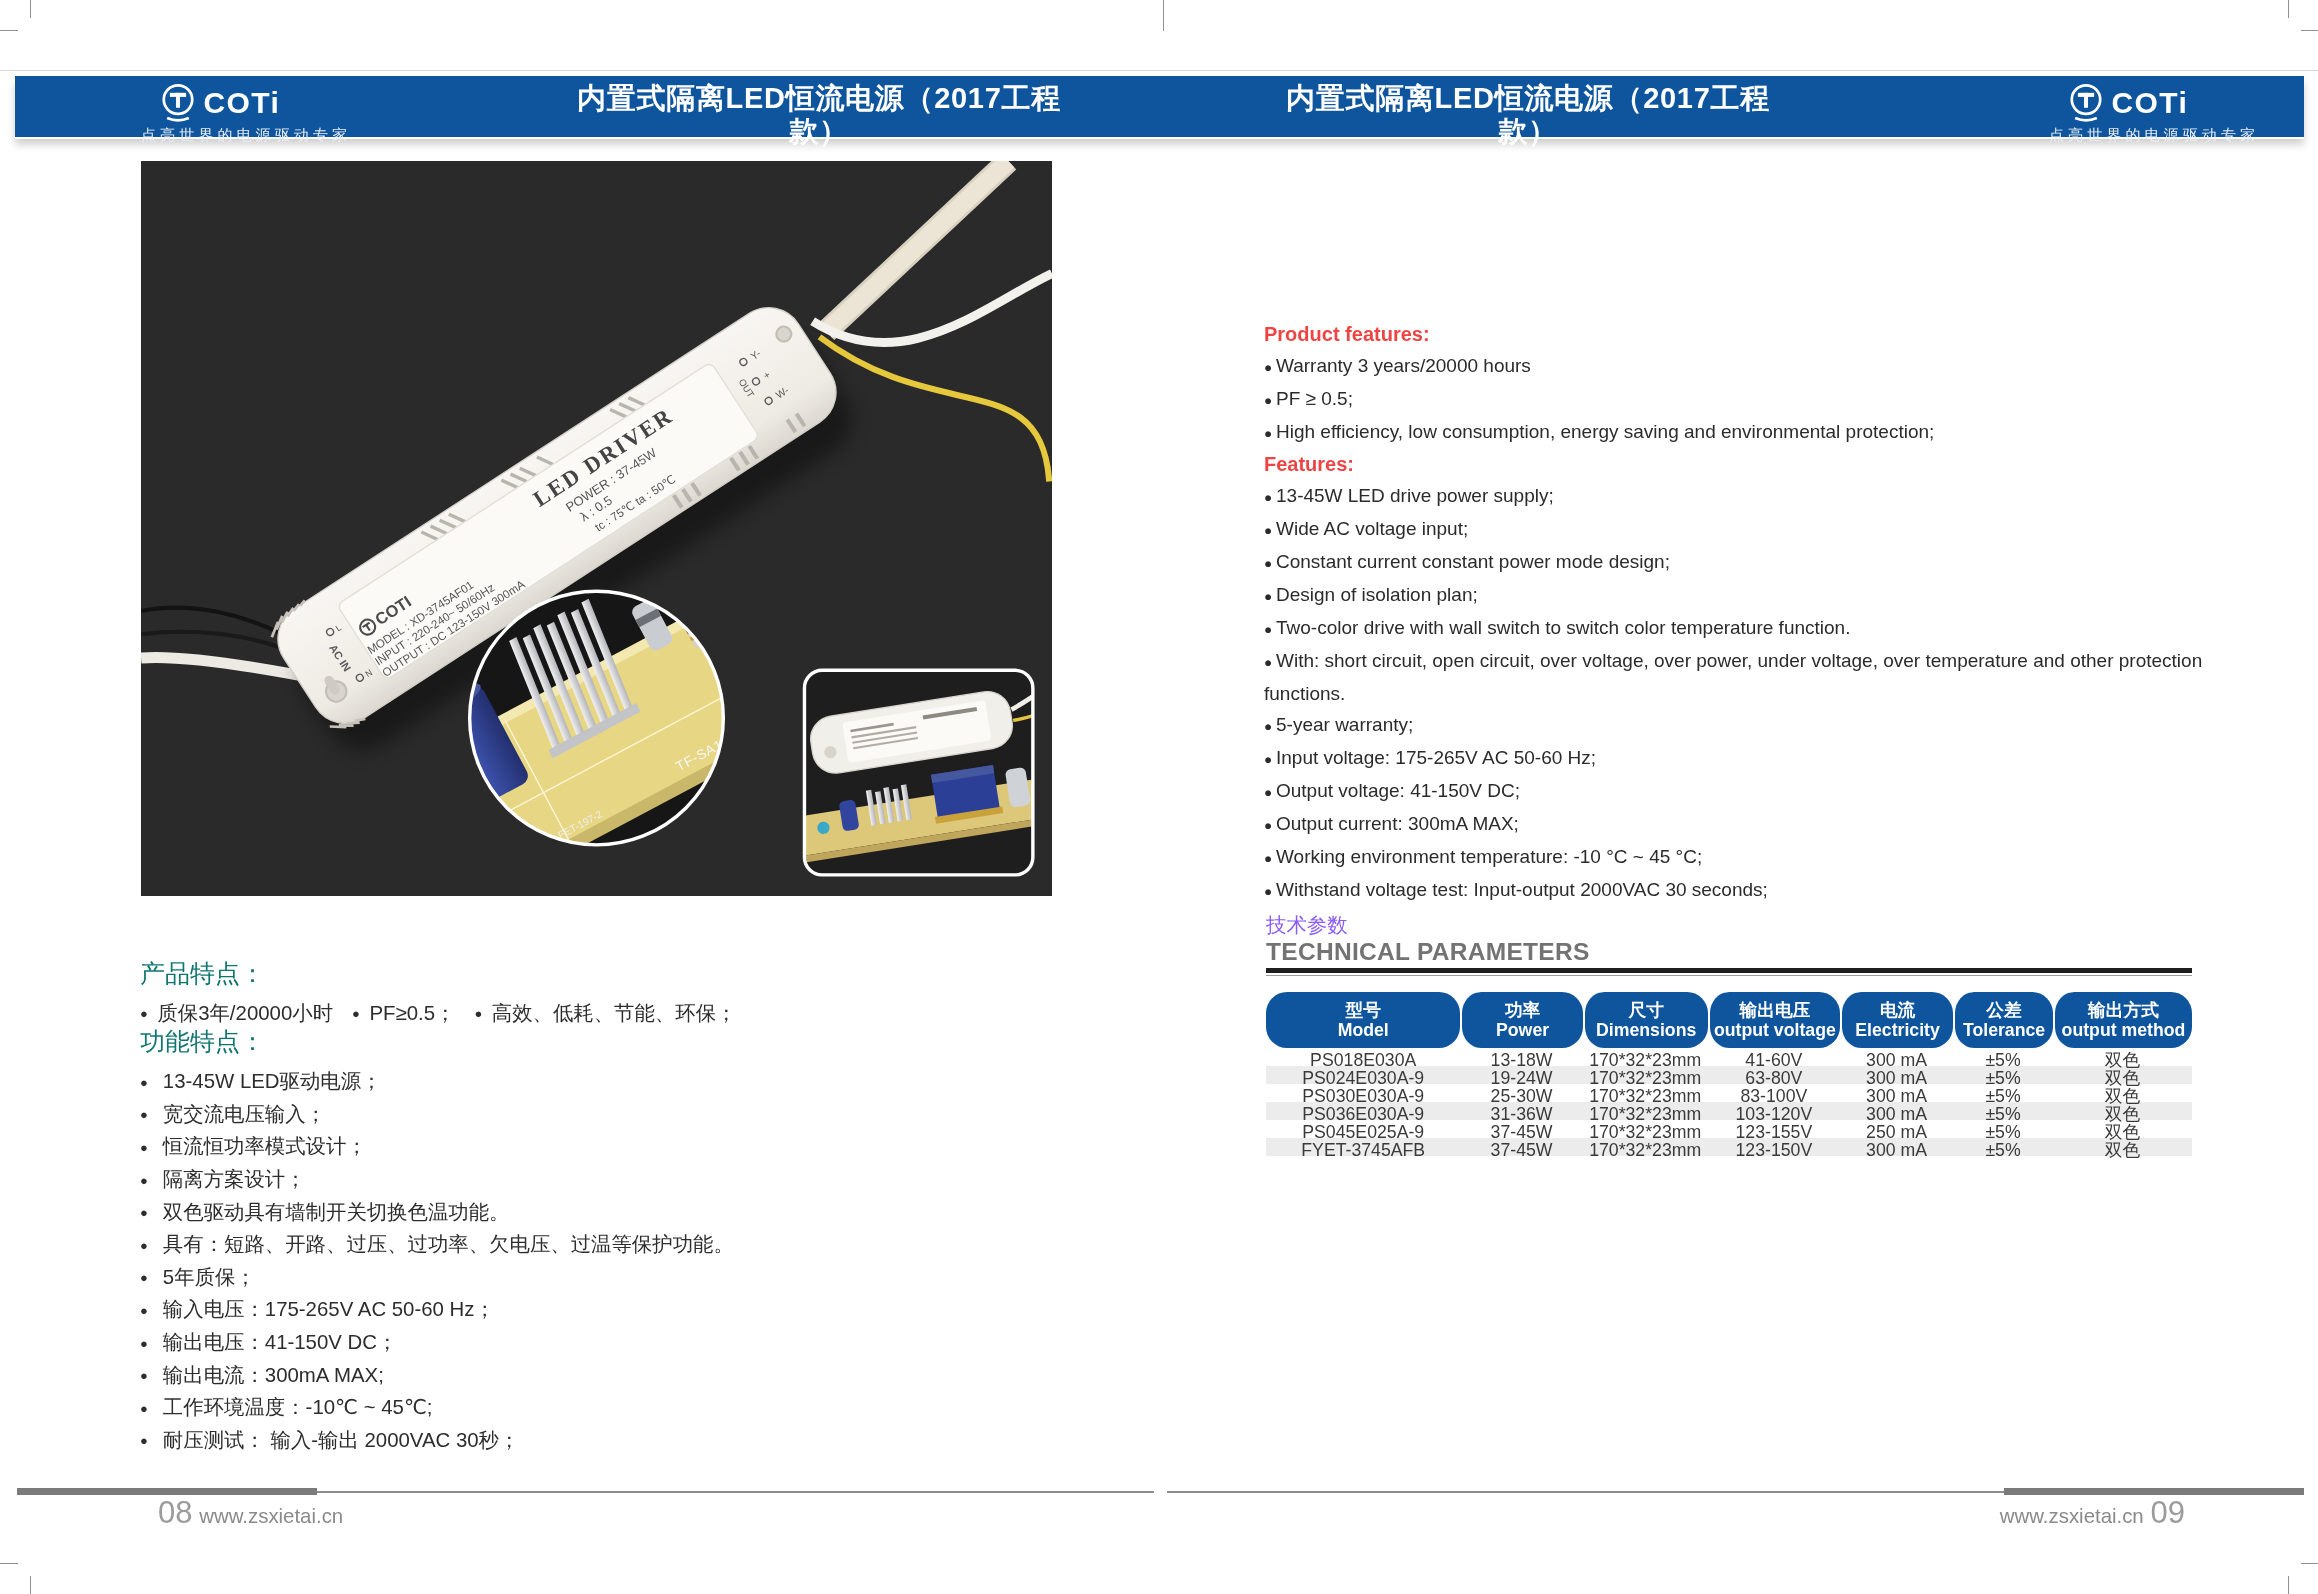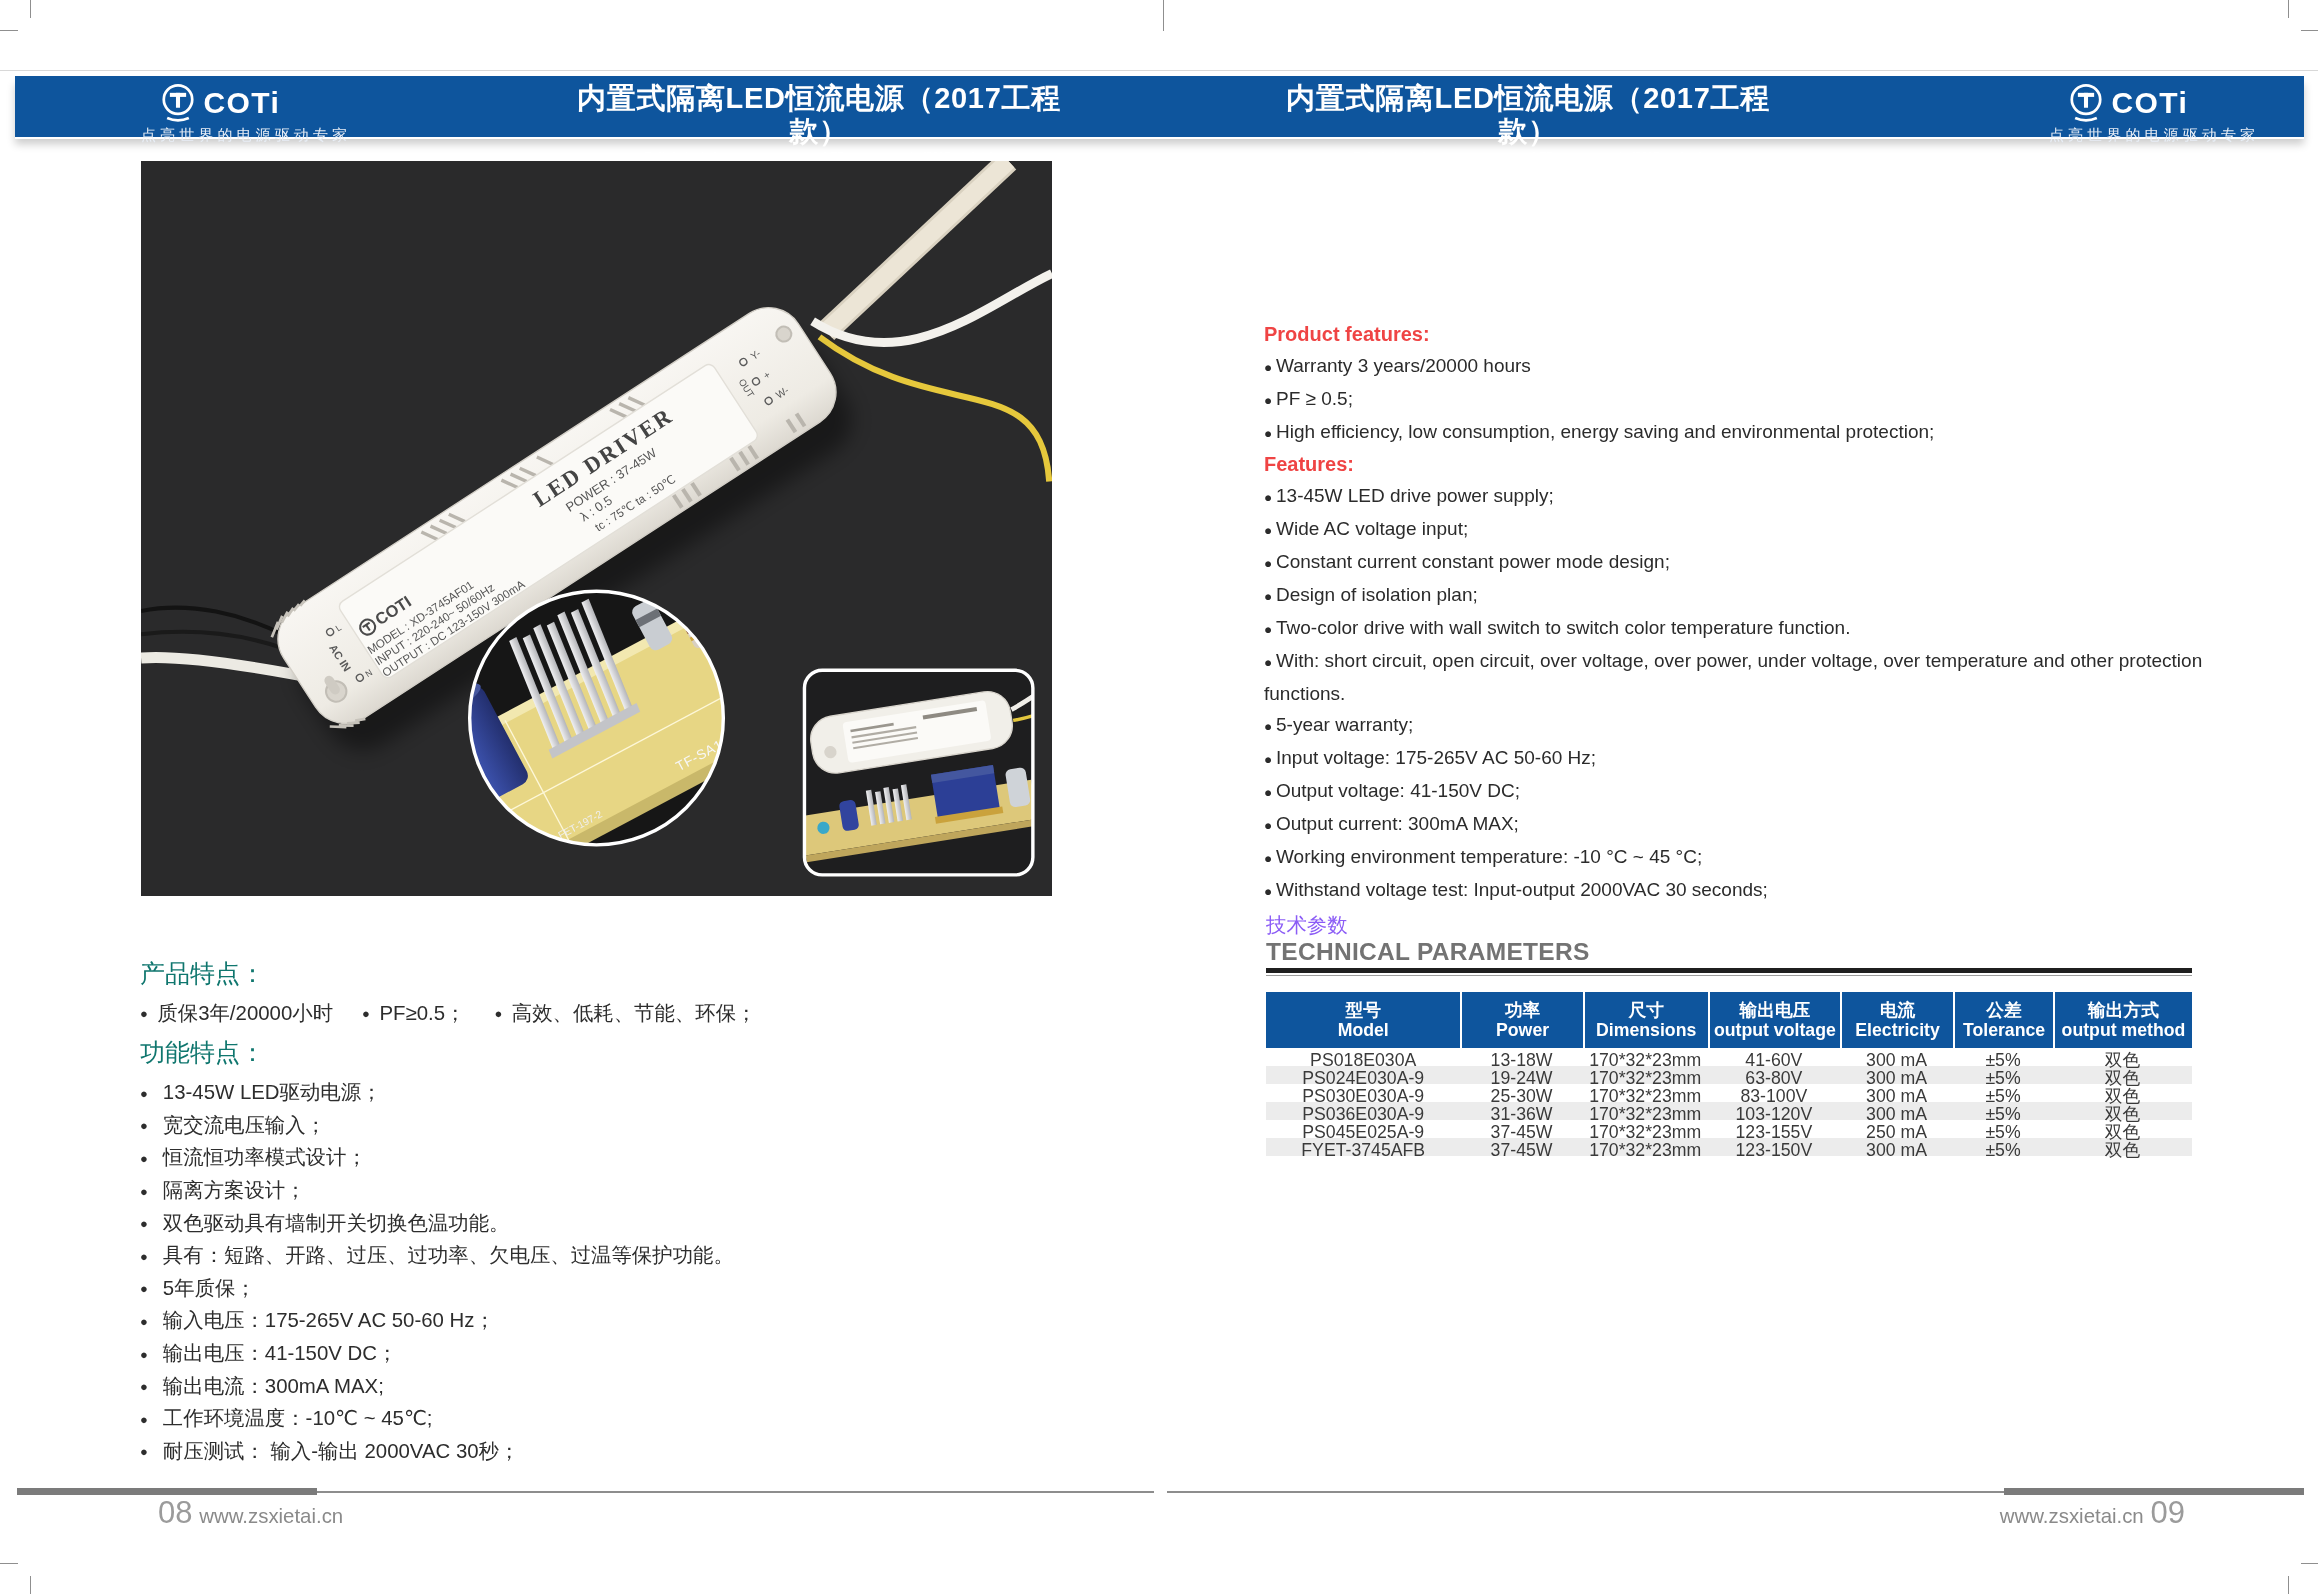--- a/index.html
+++ b/index.html
@@ -16,41 +16,41 @@
   .logo-text{font-size:30px;font-weight:bold;letter-spacing:1.4px;line-height:31px;}
   .logo-tag{margin-top:2px;font-size:15px;letter-spacing:4.1px;white-space:nowrap;color:#e8eef6;}
   .title-block{position:absolute;top:6.1px;width:532px;text-align:center;color:#fff;}
   .title-cn{font-size:29px;font-weight:bold;letter-spacing:0.7px;line-height:33px;}
   .title-en{font-size:11px;font-weight:bold;line-height:17.7px;}
   
   .photo{position:absolute;left:141px;top:161px;width:911px;height:735px;background:#2a2a2b;}
   
   .cn-block{position:absolute;left:140px;top:960px;width:920px;color:#2d2d2d;}
   .cn-h{font-size:25px;font-weight:normal;color:#0f766e;line-height:27px;margin-bottom:13.6px;}
-  .cn-inline{font-size:20.4px;line-height:24.5px;margin-bottom:12px;display:flex;gap:29px;}
+  .cn-inline{font-size:20.4px;line-height:24.5px;margin-bottom:1px;display:flex;gap:19px;}
   .cn-inline .itm::before{content:"●";font-size:13px;margin-right:9.5px;vertical-align:1.4px;}
   .cn-h2{margin-top:0;margin-bottom:16.4px;}
   .cn-li{font-size:20.4px;line-height:21px;margin-bottom:11px;}
   .cn-li::before{content:"●";font-size:13px;margin-right:15px;vertical-align:1.4px;}
   
   .en-block{position:absolute;left:1264px;top:319px;width:954px;color:#2b2b2b;}
   .en-h{font-size:20px;font-weight:bold;line-height:31px;color:#ef4444;}
   .en-li{font-size:19px;line-height:31px;}
   .en-li::before{content:"● ";font-size:13.6px;}
   
   .tech-head{position:absolute;left:1266px;top:913px;width:926px;}
   .tech-cn{font-size:20.4px;color:#8b5cf6;line-height:24.5px;}
   .tech-en{font-size:24.5px;font-weight:bold;color:#737373;line-height:27px;letter-spacing:0.3px;}
   .rule-thick{height:4.8px;background:#1f1f1f;margin-top:3.4px;}
   .rule-thin{height:1.4px;background:#9c9c9c;margin-top:2px;}
   .table{position:absolute;left:1266px;top:992px;width:926px;font-size:17.7px;}
   .trow{display:grid;grid-template-columns:21% 13.2% 13.5% 14.3% 12.2% 10.8% 15%;}
   .thead{height:56px;}
   .thead .cell{background:var(--blue);color:#fff;display:flex;flex-direction:column;
-               align-items:center;justify-content:center;font-weight:bold;line-height:20.4px;}
+               align-items:center;justify-content:center;font-weight:bold;line-height:20.4px;border-radius:21px;}
   .thead .cell + .cell{border-left:2.7px solid #ffffff;}
   .tbody-row{height:18px;}
   .tbody-row .cell{display:flex;align-items:center;justify-content:center;color:#3a3a3a;}
   .tbody-row.alt{background:#ececec;}
   .cell{box-sizing:border-box;}
   
   .foot-bar{position:absolute;top:1488px;height:6.8px;background:#7b7b7b;}
   .foot-line{position:absolute;top:1491px;height:2px;background:#8d8d8d;}
   .foot-text{position:absolute;top:1495px;display:flex;align-items:baseline;gap:6.8px;color:#8a8a8a;margin-left:20px;}
   .pageno{font-size:31px;color:#9b9b9b;}

